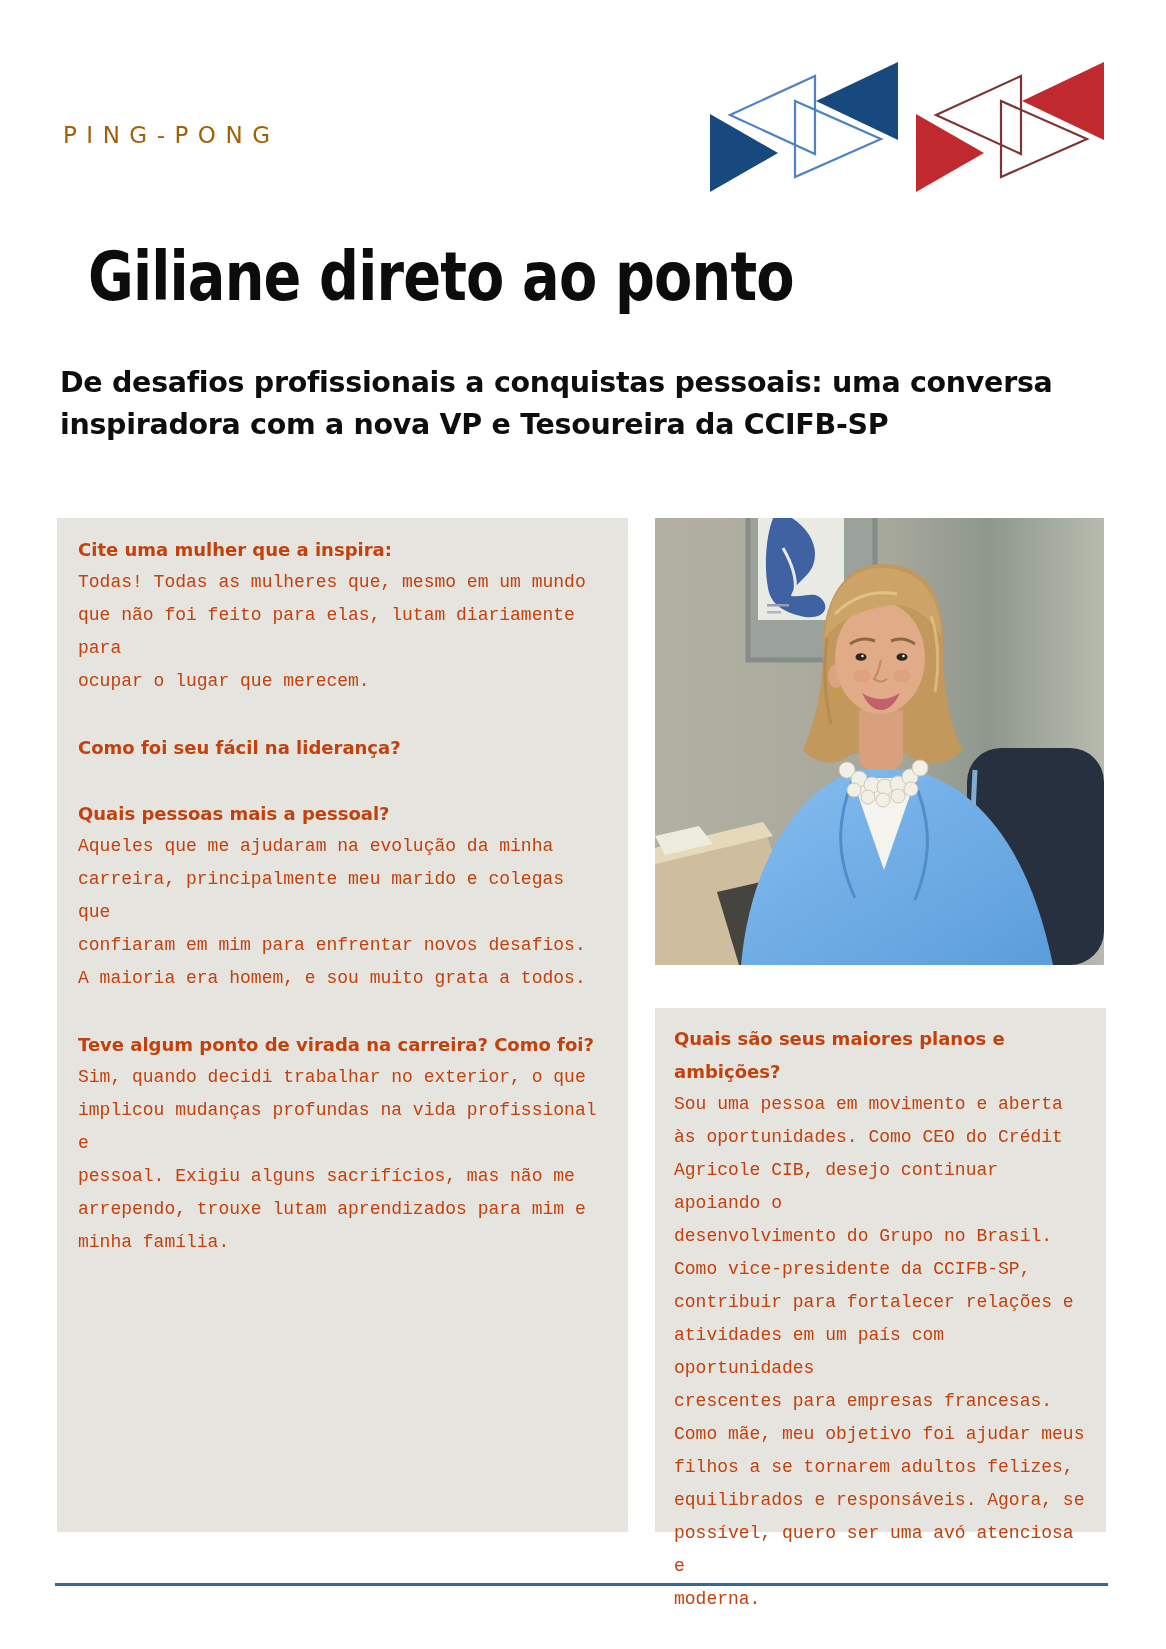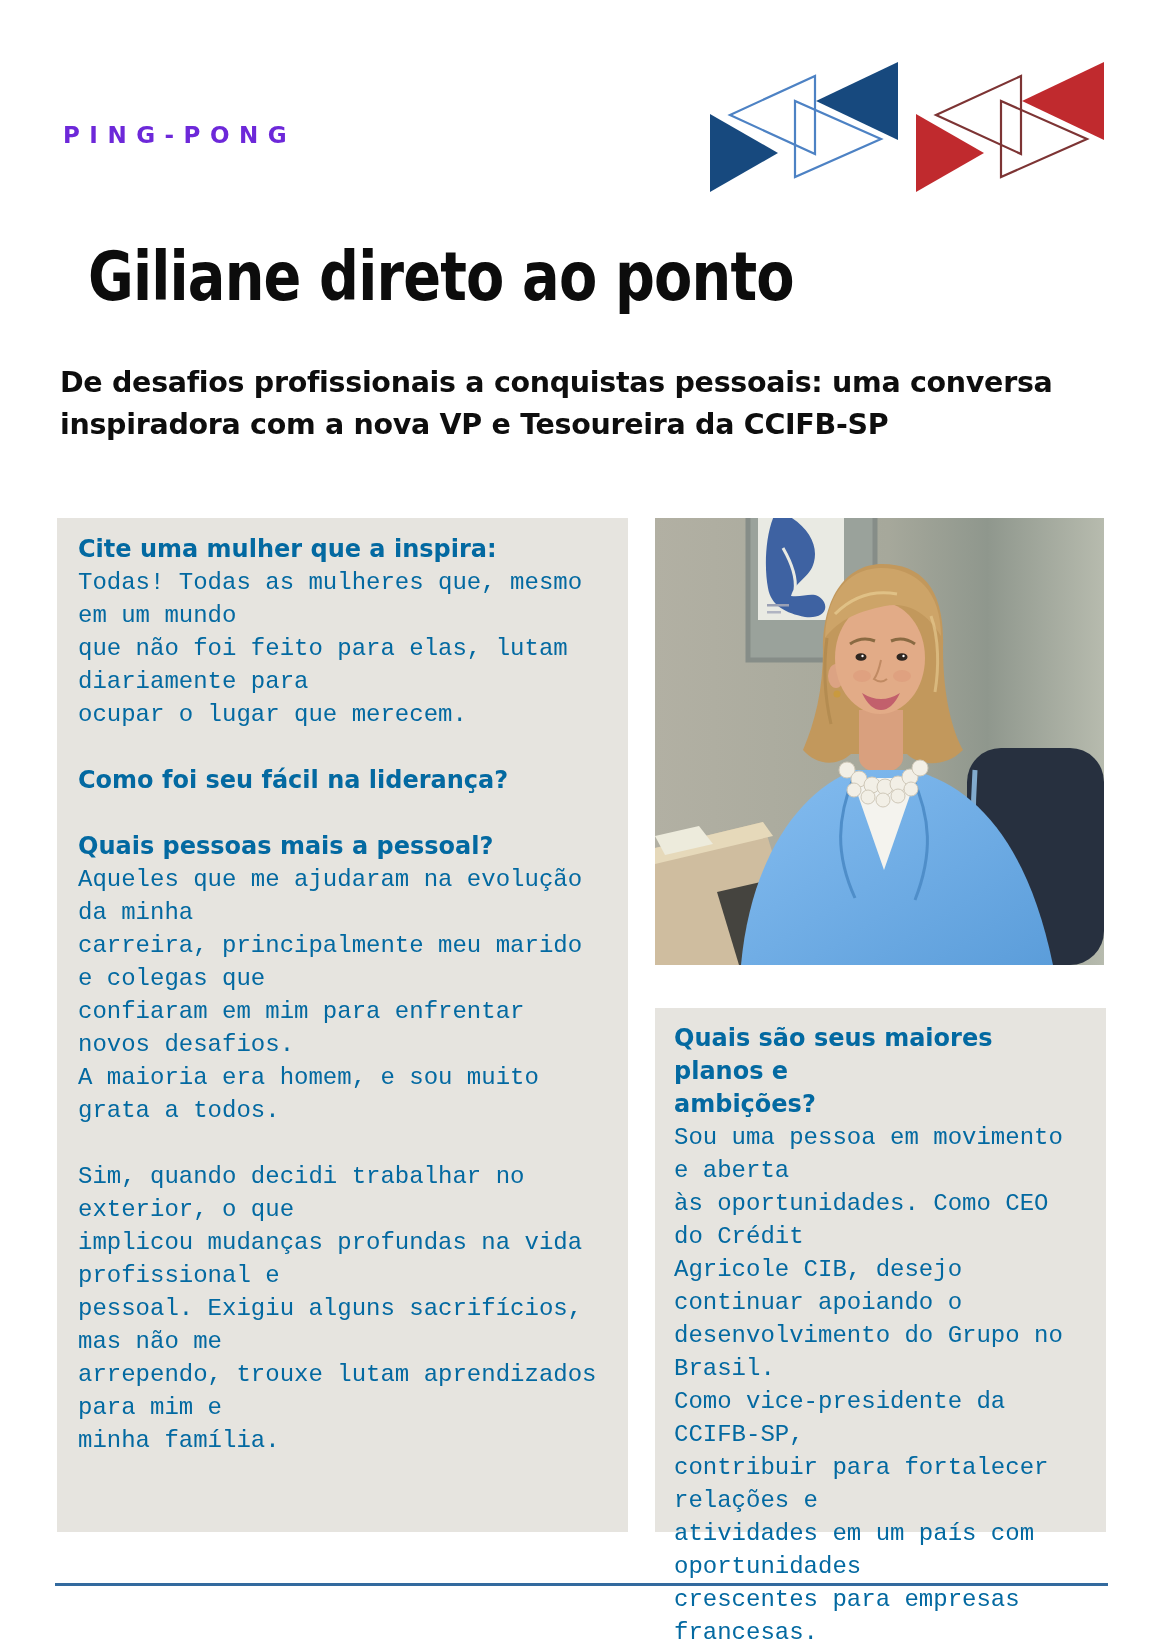--- a/index.html
+++ b/index.html
@@ -11,41 +11,41 @@
     --rule-blue:#336a9e;
     --ink:#1d1d1d;
   }
   *{box-sizing:border-box;margin:0;padding:0;}
   html,body{background:#ffffff;}
   body{font-family:"DejaVu Sans",sans-serif;color:var(--ink);}
   .page{position:relative;width:1166px;height:1649px;background:#ffffff;overflow:hidden;margin:0 auto;}
 
   .kicker{
     position:absolute;left:63px;top:122px;
-    font-size:23px;letter-spacing:9.5px;font-weight:700;color:#6d28d9;
+    font-size:23px;letter-spacing:9.5px;font-weight:400;color:#a16207;
     white-space:nowrap;
   }
   .logo{position:absolute;left:710px;top:62px;width:396px;height:134px;}
 
   .title{
     position:absolute;left:88px;top:238px;
     font-size:68px;font-weight:700;line-height:1.15;color:#0c0c0c;
     letter-spacing:-1px;white-space:nowrap;
     transform:scaleX(0.82);transform-origin:left top;
   }
   .subtitle{
     position:absolute;left:60px;top:362px;width:1000px;
     font-size:28.5px;line-height:42px;color:#0e0e0e;
     letter-spacing:-0.3px;white-space:pre-line;
   }
 
   .qa-box{
     position:absolute;background:var(--box-bg);
     padding:15px 21px;
-    font-size:24px;line-height:33px;color:#0369a1;
+    font-size:18px;line-height:33px;color:#c2410c;
   }
   .box-left{left:57px;top:518px;width:571px;height:1014px;}
   .box-right{left:655px;top:1008px;width:451px;height:524px;padding:14px 19px;}
   .qa{margin:0 0 33px 0;}
   .qa:last-child{margin-bottom:0;}
   .q{font-weight:700;white-space:pre-line;}
   .a{white-space:pre-line;font-family:Liberation Mono, monospace;}
 
   .photo{
     position:absolute;left:655px;top:518px;width:449px;height:447px;overflow:hidden;
@@ -97,20 +97,21 @@
       <p class="q">Como foi seu fácil na liderança?</p>
     </div>
     <div class="qa">
       <p class="q">Quais pessoas mais a pessoal?</p>
       <p class="a">Aqueles que me ajudaram na evolução da minha
 carreira, principalmente meu marido e colegas que
 confiaram em mim para enfrentar novos desafios.
 A maioria era homem, e sou muito grata a todos.</p>
     </div>
     <div class="qa">
+      <p class="q">Teve algum ponto de virada na carreira? Como foi?</p>
       <p class="a">Sim, quando decidi trabalhar no exterior, o que
 implicou mudanças profundas na vida profissional e
 pessoal. Exigiu alguns sacrifícios, mas não me
 arrependo, trouxe lutam aprendizados para mim e
 minha família.</p>
     </div>
   </div>
 
   <div class="photo">
     <svg viewBox="0 0 449 447" xmlns="http://www.w3.org/2000/svg" aria-hidden="true">

